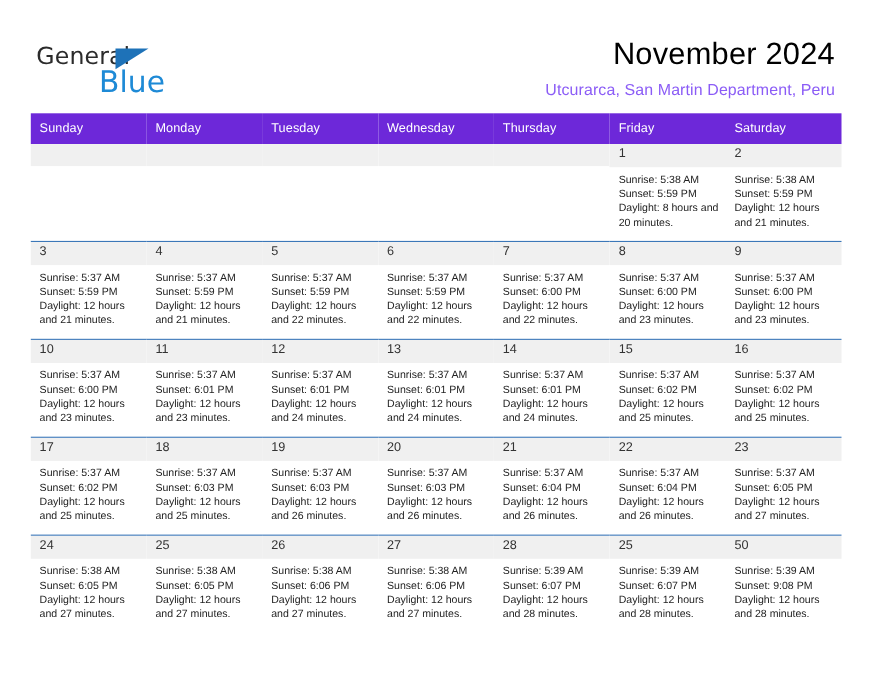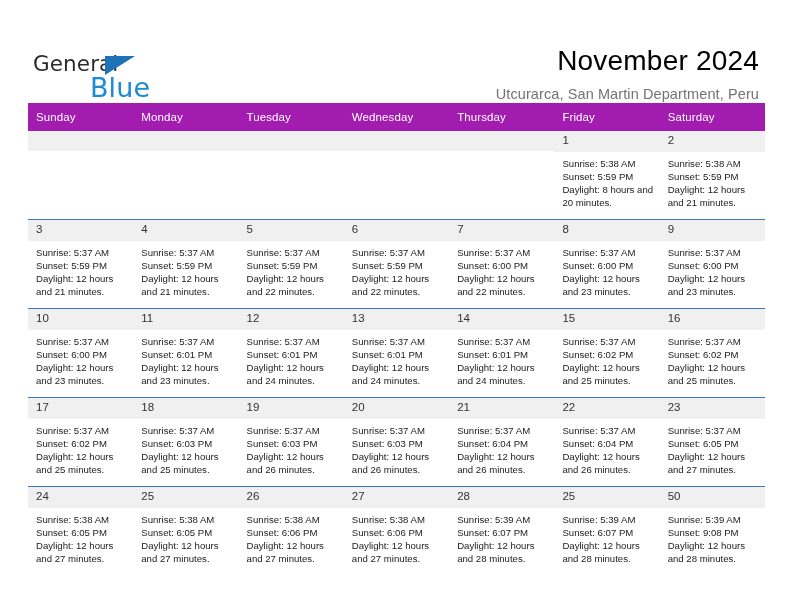--- a/index.html
+++ b/index.html
@@ -20,21 +20,21 @@
     position: relative;
     width: 792px;
     height: 612px;
     box-sizing: border-box;
   }
 
   
   .top-bar {
     position: absolute;
     left: 0;
-    top: 16px;
+    top: 4px;
     width: 792px;
     height: 100px;
   }
 
   .logo {
     position: absolute;
     left: 33px;
     top: 37px;
     width: 200px;
     height: 52px;
@@ -81,37 +81,37 @@
     font-size: 28px;
     font-weight: 400;
     color: #000000;
     line-height: 1.1;
     letter-spacing: 0.2px;
   }
   .location-title {
     margin-top: 9px;
     font-size: 14.5px;
     font-weight: 400;
-    color: #737373;
+    color: #8b5cf6;
     letter-spacing: 0.1px;
   }
 
   
   .calendar {
     position: absolute;
     left: 28px;
     top: 103px;
     width: 737px;
     border-collapse: collapse;
     table-layout: fixed;
   }
   .calendar col { width: 105.28px; }
 
   .calendar thead th {
-    background: #a21caf;
+    background: #6d28d9;
     color: #ffffff;
     font-size: 11.5px;
     font-weight: 400;
     text-align: left;
     padding: 6px 0 6px 8px;
     height: 16px;
     letter-spacing: 0.1px;
   }
 
   .calendar tbody td {

